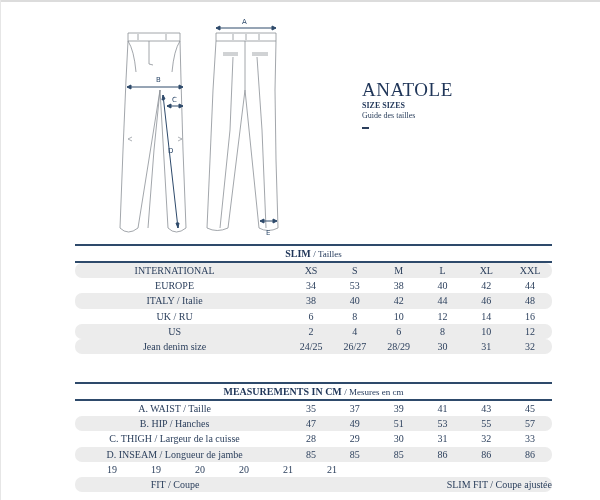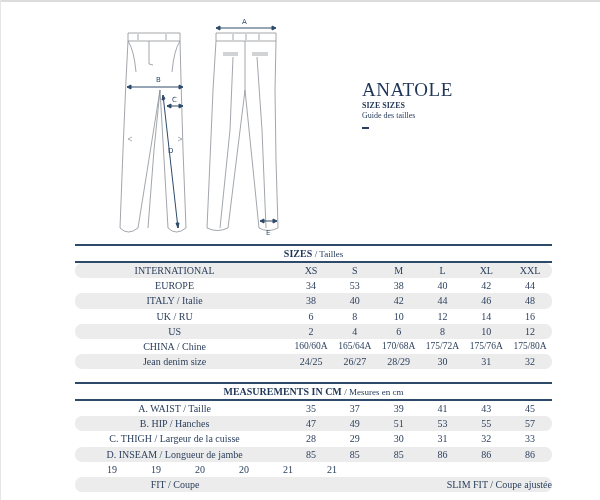--- a/index.html
+++ b/index.html
@@ -96,21 +96,21 @@
 <div class="brand">
   <div class="brand-title">ANATOLE</div>
   <div class="brand-sub">SIZE SIZES</div>
   <div class="brand-sub2">Guide des tailles</div>
   <div class="brand-dash"></div>
 </div>
 
 <div class="tbl tbl-sizes">
   <div class="rule"></div>
   <div class="section-head">
-    <span>SIZES</span>
+    <span>SLIM</span>
     <span class="fr">/ Tailles</span>
   </div>
   <div class="rule"></div>
 
   <div class="row shade">
     <div class="c-label">INTERNATIONAL</div>
     <div class="c first">XS</div>
     <div class="c">S</div>
     <div class="c">M</div>
     <div class="c">L</div>
@@ -146,29 +146,20 @@
   </div>
   <div class="row shade">
     <div class="c-label">US</div>
     <div class="c first">2</div>
     <div class="c">4</div>
     <div class="c">6</div>
     <div class="c">8</div>
     <div class="c">10</div>
     <div class="c">12</div>
   </div>
-  <div class="row">
-    <div class="c-label">CHINA / Chine</div>
-    <div class="c first wide">160/60A</div>
-    <div class="c wide">165/64A</div>
-    <div class="c wide">170/68A</div>
-    <div class="c wide">175/72A</div>
-    <div class="c wide">175/76A</div>
-    <div class="c wide">175/80A</div>
-  </div>
   <div class="row shade">
     <div class="c-label">Jean denim size</div>
     <div class="c first">24/25</div>
     <div class="c">26/27</div>
     <div class="c">28/29</div>
     <div class="c">30</div>
     <div class="c">31</div>
     <div class="c">32</div>
   </div>
 </div>

